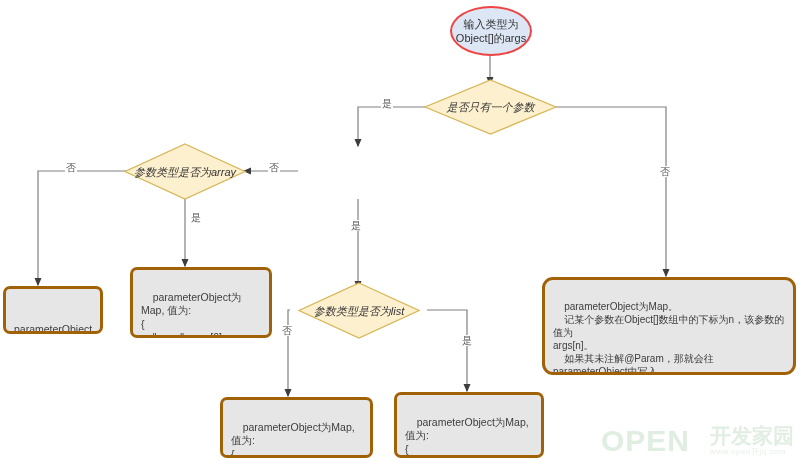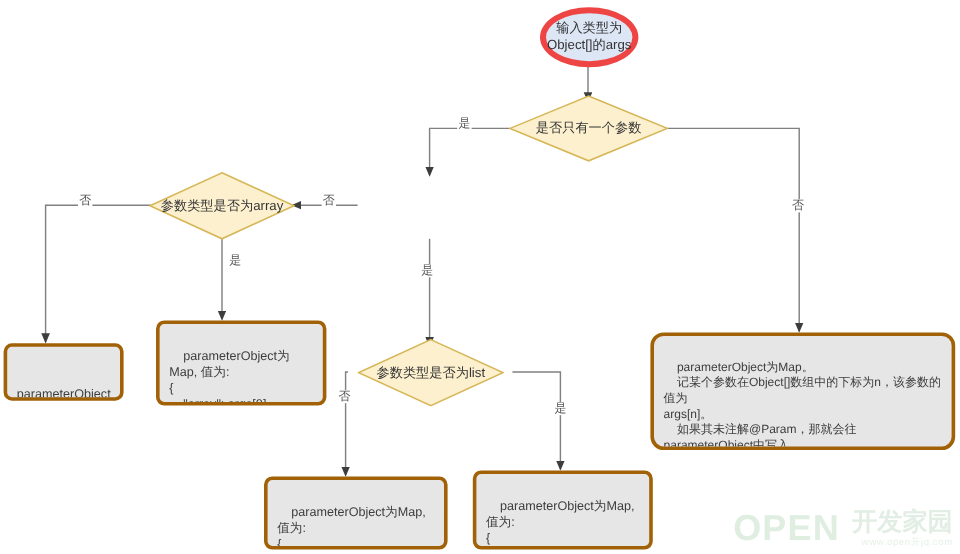--- a/index.html
+++ b/index.html
@@ -24,21 +24,21 @@
     pointer-events: none;
   }
   .node {
     position: absolute;
     box-sizing: border-box;
   }
   
   .terminator {
     border-radius: 50%;
     background: #dce6f5;
-    border: 5px solid #ef4444;
+    border: 2px solid #ef4444;
     display: flex;
     align-items: center;
     justify-content: center;
     text-align: center;
     color: #333333;
     font-size: 11px;
     line-height: 14px;
   }
   
   .decision-wrap {
@@ -53,20 +53,21 @@
     position: absolute;
     left: 0; top: 0;
     width: 100%; height: 100%;
     display: flex;
     align-items: center;
     justify-content: center;
     text-align: center;
     color: #333333;
     font-size: 11px;
     line-height: 14px;
+    font-style: italic;
   }
   
   .box {
     background: #e6e6e6;
     border: 3px solid #a16207;
     border-radius: 7px;
     color: #3d3d3d;
     font-size: 10.5px;
     line-height: 13.5px;
     padding: 7px 8px;
@@ -85,34 +86,34 @@
     padding: 0 1px;
     white-space: nowrap;
   }
   
   #watermark {
     position: absolute;
     right: 6px;
     bottom: 6px;
     display: flex;
     align-items: flex-end;
-    gap: 10px;
+    gap: 20px;
     user-select: none;
   }
   #watermark .wm-open {
     font-size: 30px;
     font-weight: bold;
     letter-spacing: 1px;
     color: #dfeee0;
     line-height: 30px;
   }
   #watermark .wm-right {
     display: flex;
     flex-direction: column;
-    align-items: flex-end;
+    align-items: flex-start;
     line-height: 1;
   }
   #watermark .wm-cn {
     font-size: 21px;
     font-weight: bold;
     color: #e2eee3;
     line-height: 22px;
     letter-spacing: 0px;
   }
   #watermark .wm-url {

